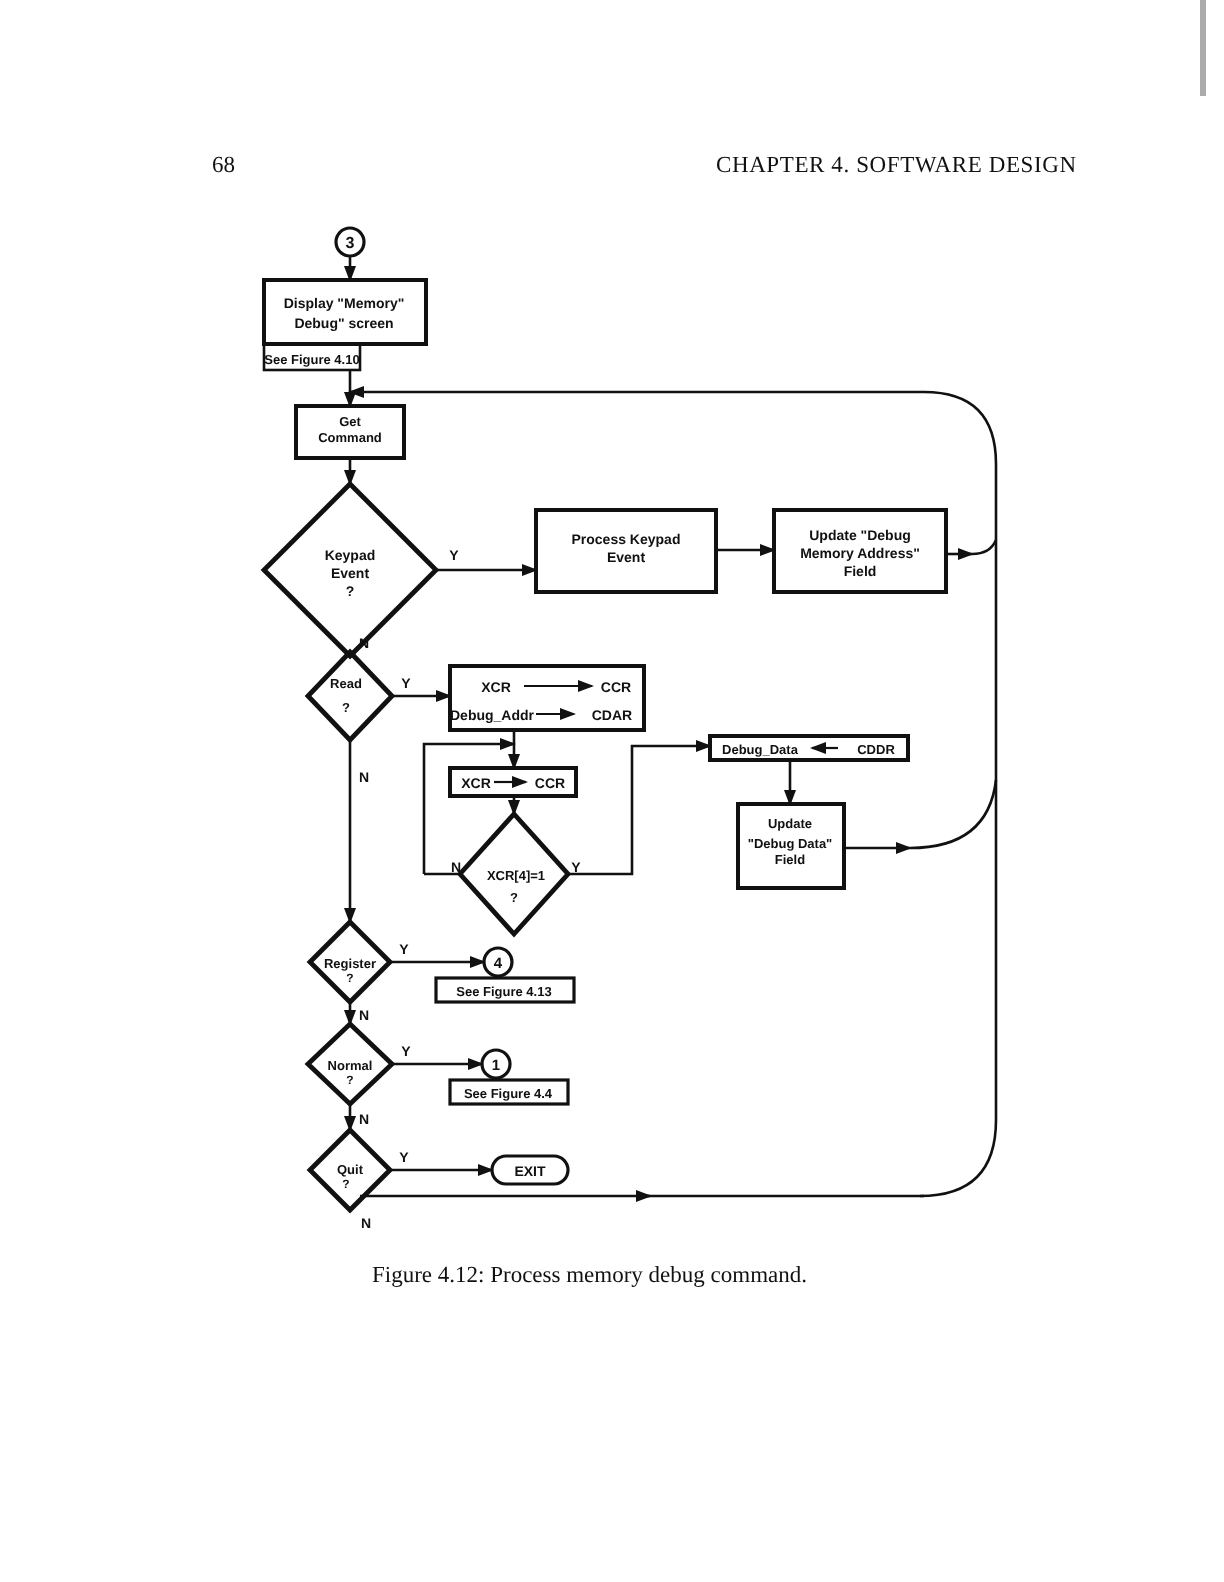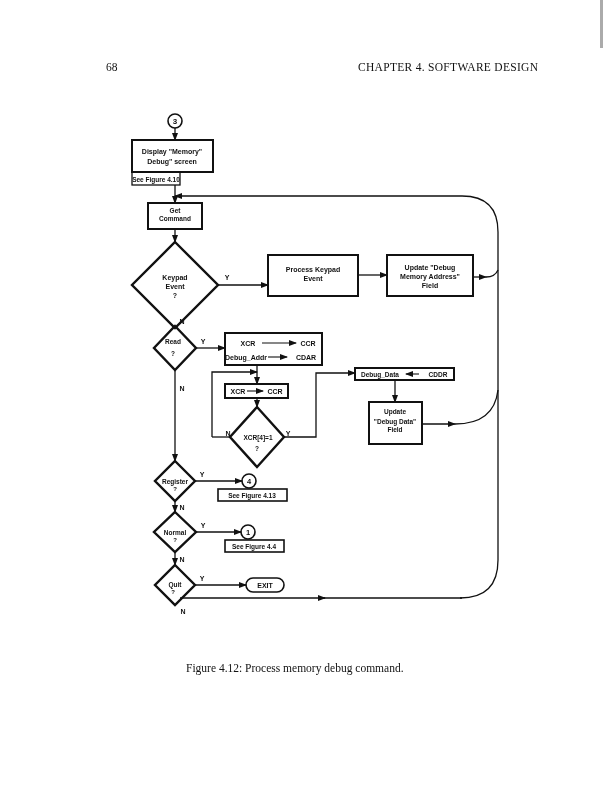--- a/index.html
+++ b/index.html
@@ -1,20 +1,20 @@
 <!DOCTYPE html>
 <html><head>
 <meta charset="utf-8">
 <style>
   html, body { margin:0; padding:0; background:#ffffff; }
   body { width:612px; height:791px; position:relative; overflow:hidden; font-family:"Liberation Serif", serif; color:#111; }
-  .hdr { position:absolute; top:61px; font-size:11.5px;padding-left:40px; }
+  .hdr { position:absolute; top:77px; font-size:11.5px;padding-left:40px; }
   .page-num { left:66px; }
   .chapter { left:318px; letter-spacing:0.3px; }
-  .caption { position:absolute; top:662px; left:0; width:612px; text-align:left; padding-left:186px; box-sizing:border-box; font-size:11.5px; }
+  .caption { position:absolute; top:632px; left:0; width:612px; text-align:left; padding-left:186px; box-sizing:border-box; font-size:11.5px; }
   svg.flow { position:absolute; left:0; top:0; }
   svg text { font-family:"Liberation Sans", sans-serif; font-weight:bold; fill:#111; }
   .scan-mark { position:absolute; left:600px; top:0px; width:3px; height:48px; background:#888; opacity:0.7; }
 </style>
 </head>
 <body>
 
 <div class="hdr page-num">68</div>
 <div class="hdr chapter">CHAPTER 4.  SOFTWARE DESIGN</div>
 <div class="scan-mark"></div>

